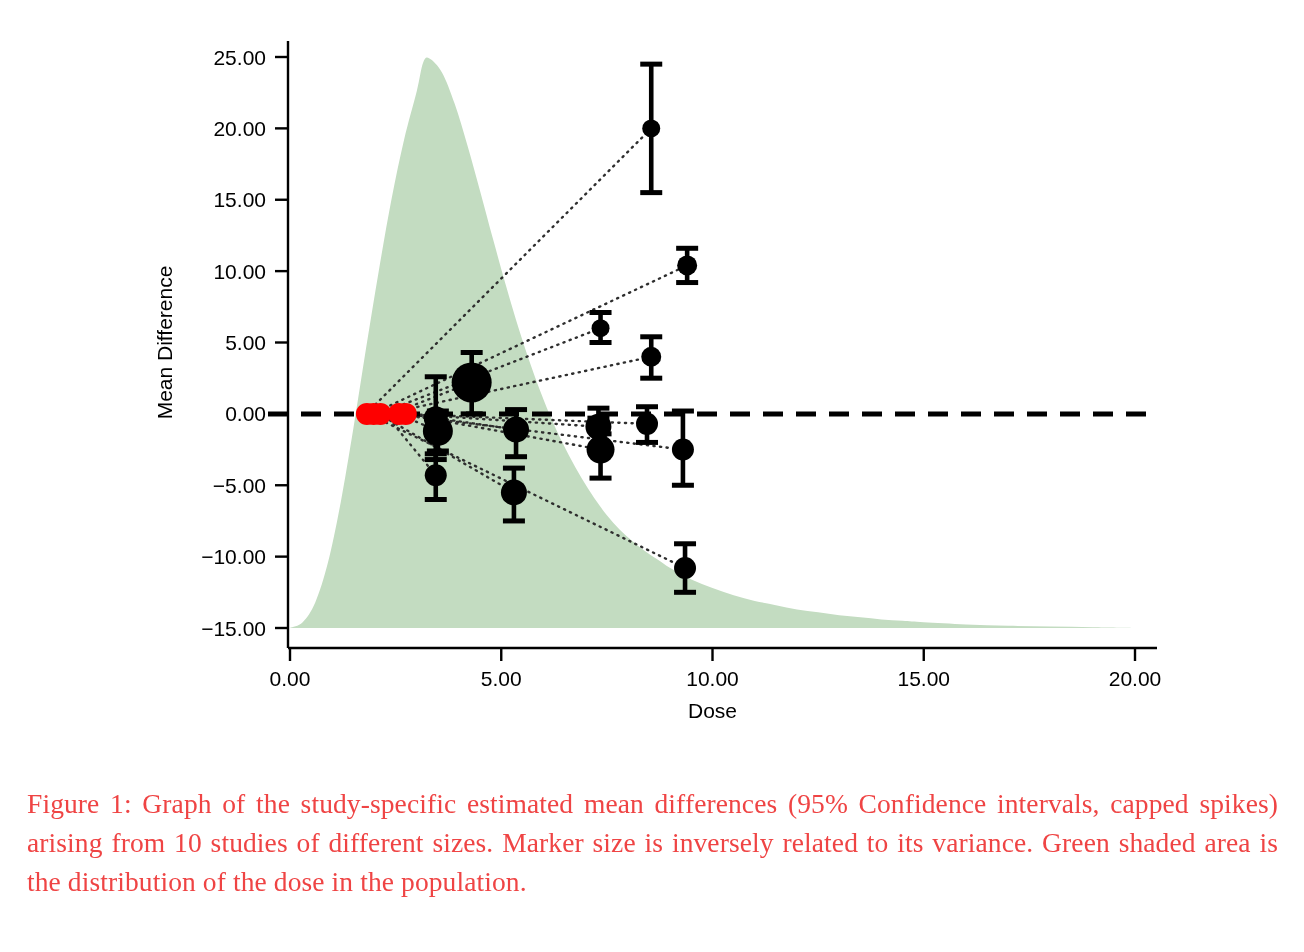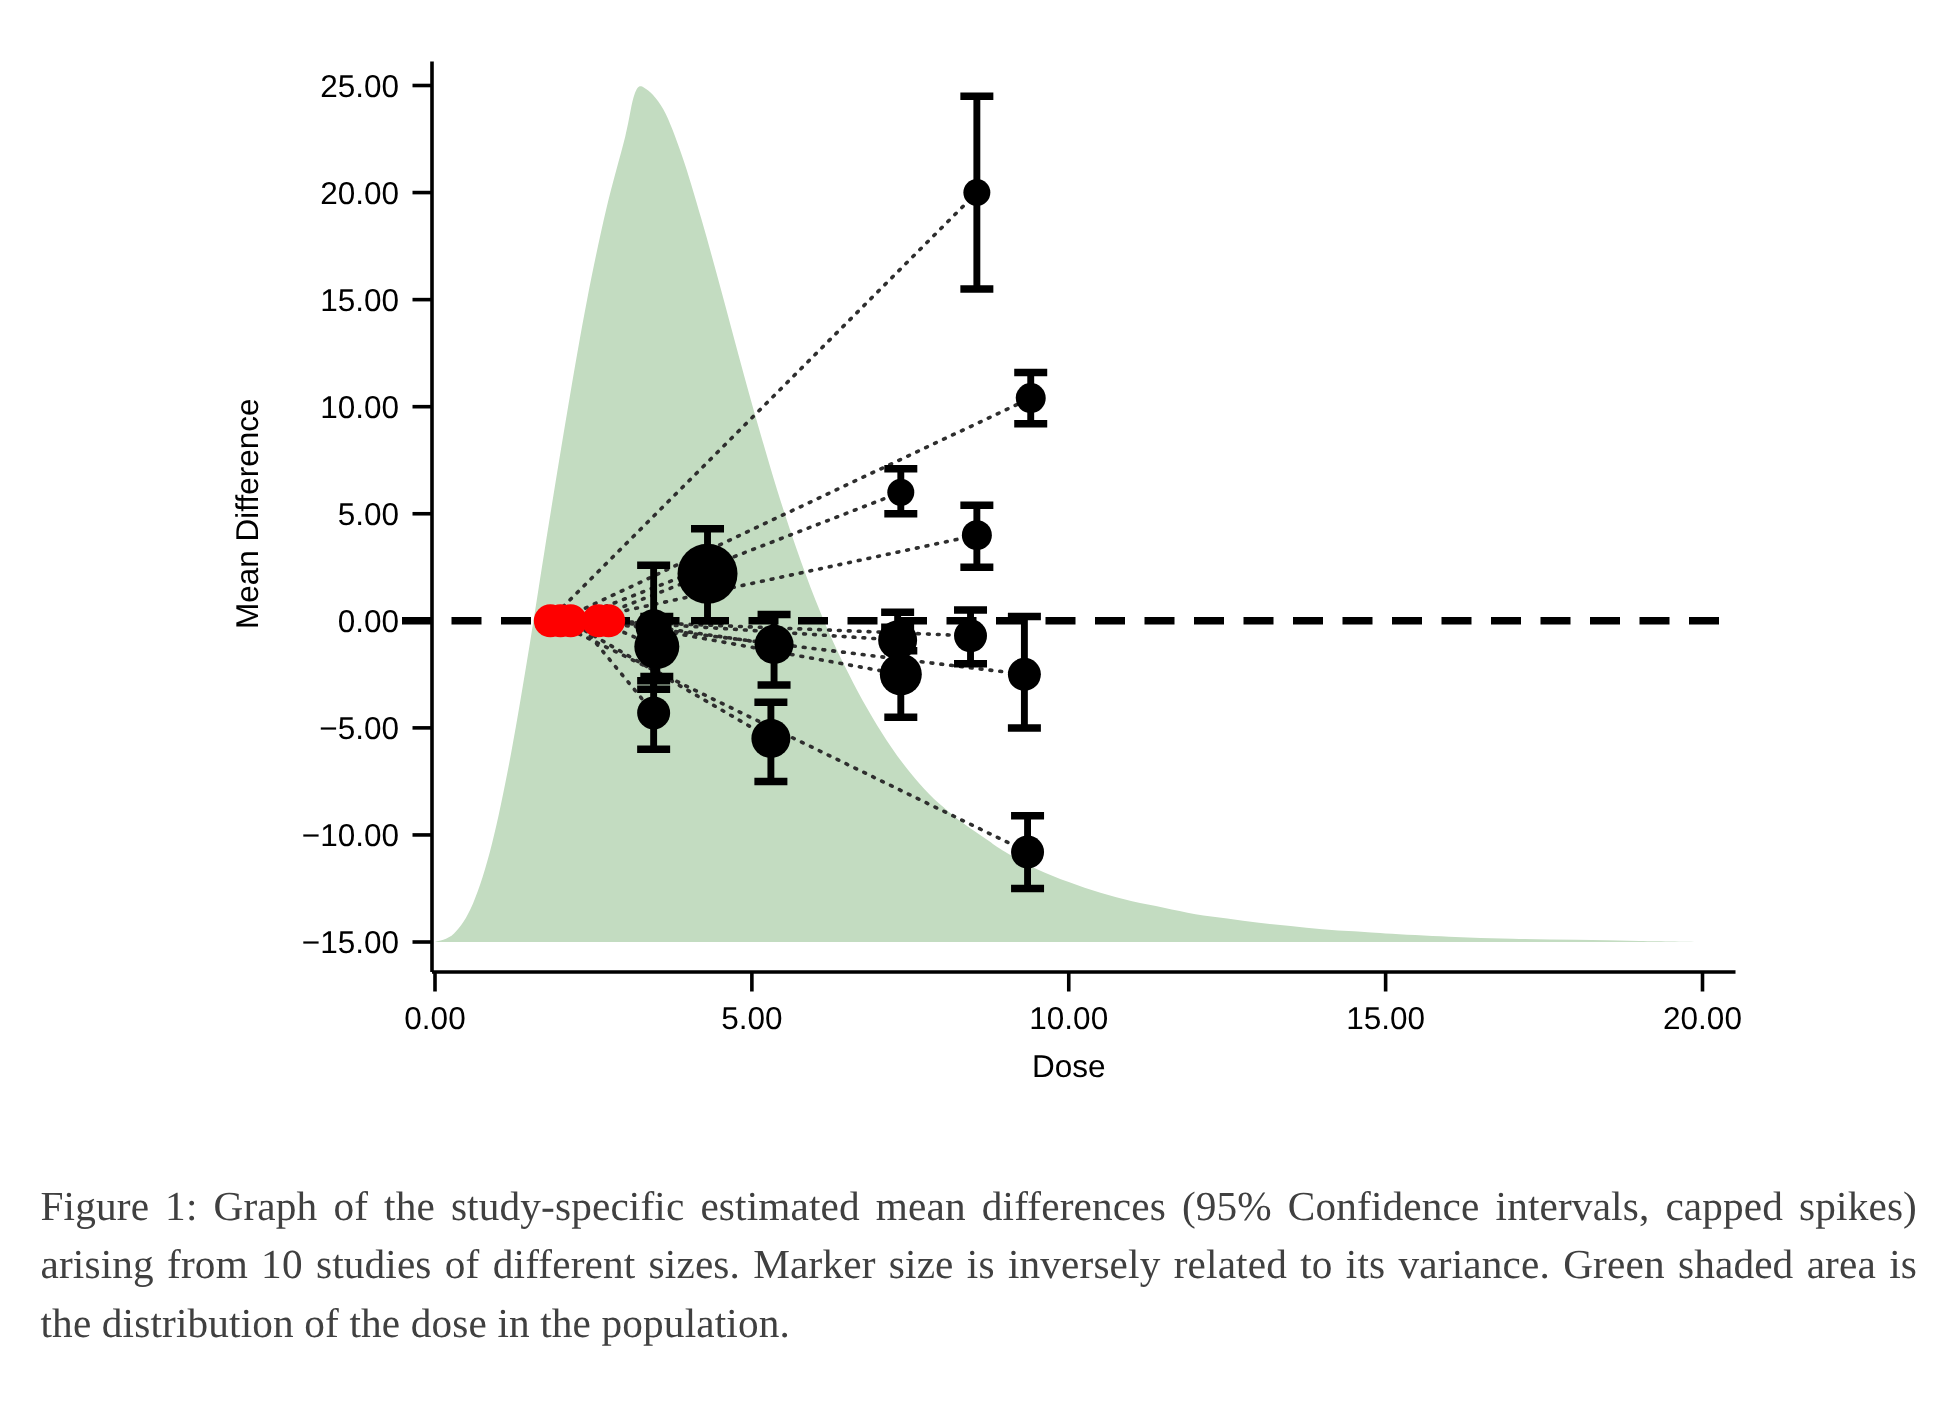--- a/index.html
+++ b/index.html
@@ -45,21 +45,21 @@
   }
   #caption {
     position: absolute;
     left: 27px;
     top: 784px;
     width: 1251px;
     font-family: "Liberation Serif", serif;
     font-size: 27.5px;
     line-height: 39px;
     text-align: justify;
-    color: #404040;
+    color: #ef4444;
     letter-spacing: 0.1px;
   }
   #caption .cap-label {
     white-space: nowrap;
   }
 </style>
 </head>
 <body>
 
 <div id="page">

